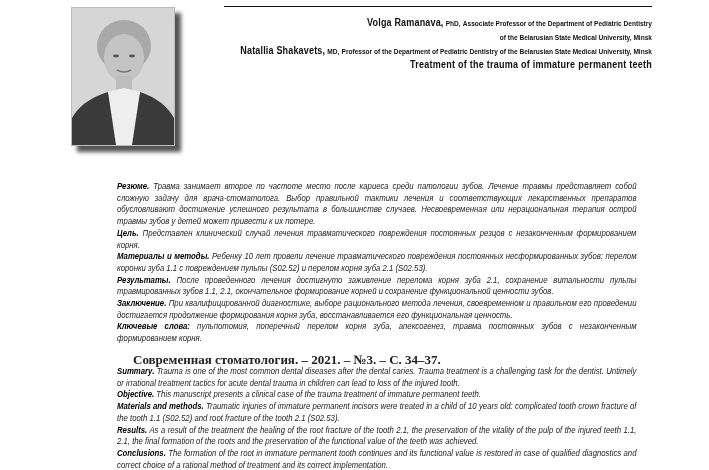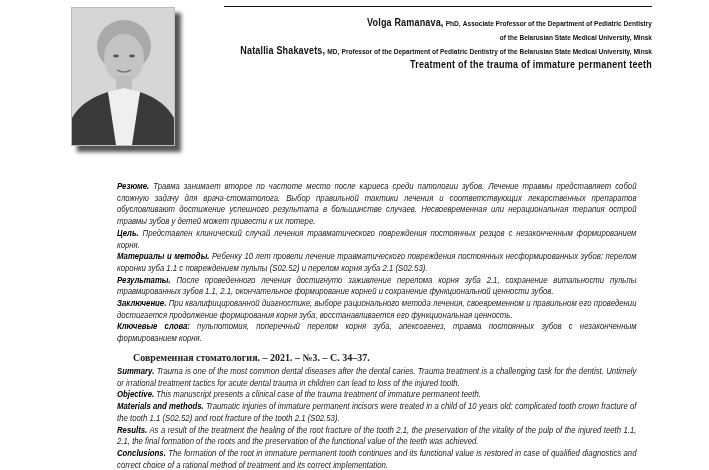--- a/index.html
+++ b/index.html
@@ -35,21 +35,21 @@
       font-size: 8.6px; line-height: 11.7px; font-style: italic; color: #222;
       text-align: justify;
       transform: scaleX(0.905); transform-origin: left top;
       width: 574px;
     }
     .abstract p { margin: 0; }
     .abstract b { font-weight: bold; color: #000; }
     .citation {
       position: absolute; left: 133px; top: 352px;
       font-family: "Liberation Serif", serif; font-weight: bold;
-      font-size: 10px; color: #222;
+      font-size: 13px; color: #222;
     }
     .summary {
       position: absolute; left: 117px; top: 366px;
       font-size: 8.6px; line-height: 11.7px; font-style: italic; color: #222;
       text-align: justify;
       transform: scaleX(0.905); transform-origin: left top;
       width: 574px;
     }
     .summary p { margin: 0; }
     .summary b { font-weight: bold; color: #000; }

